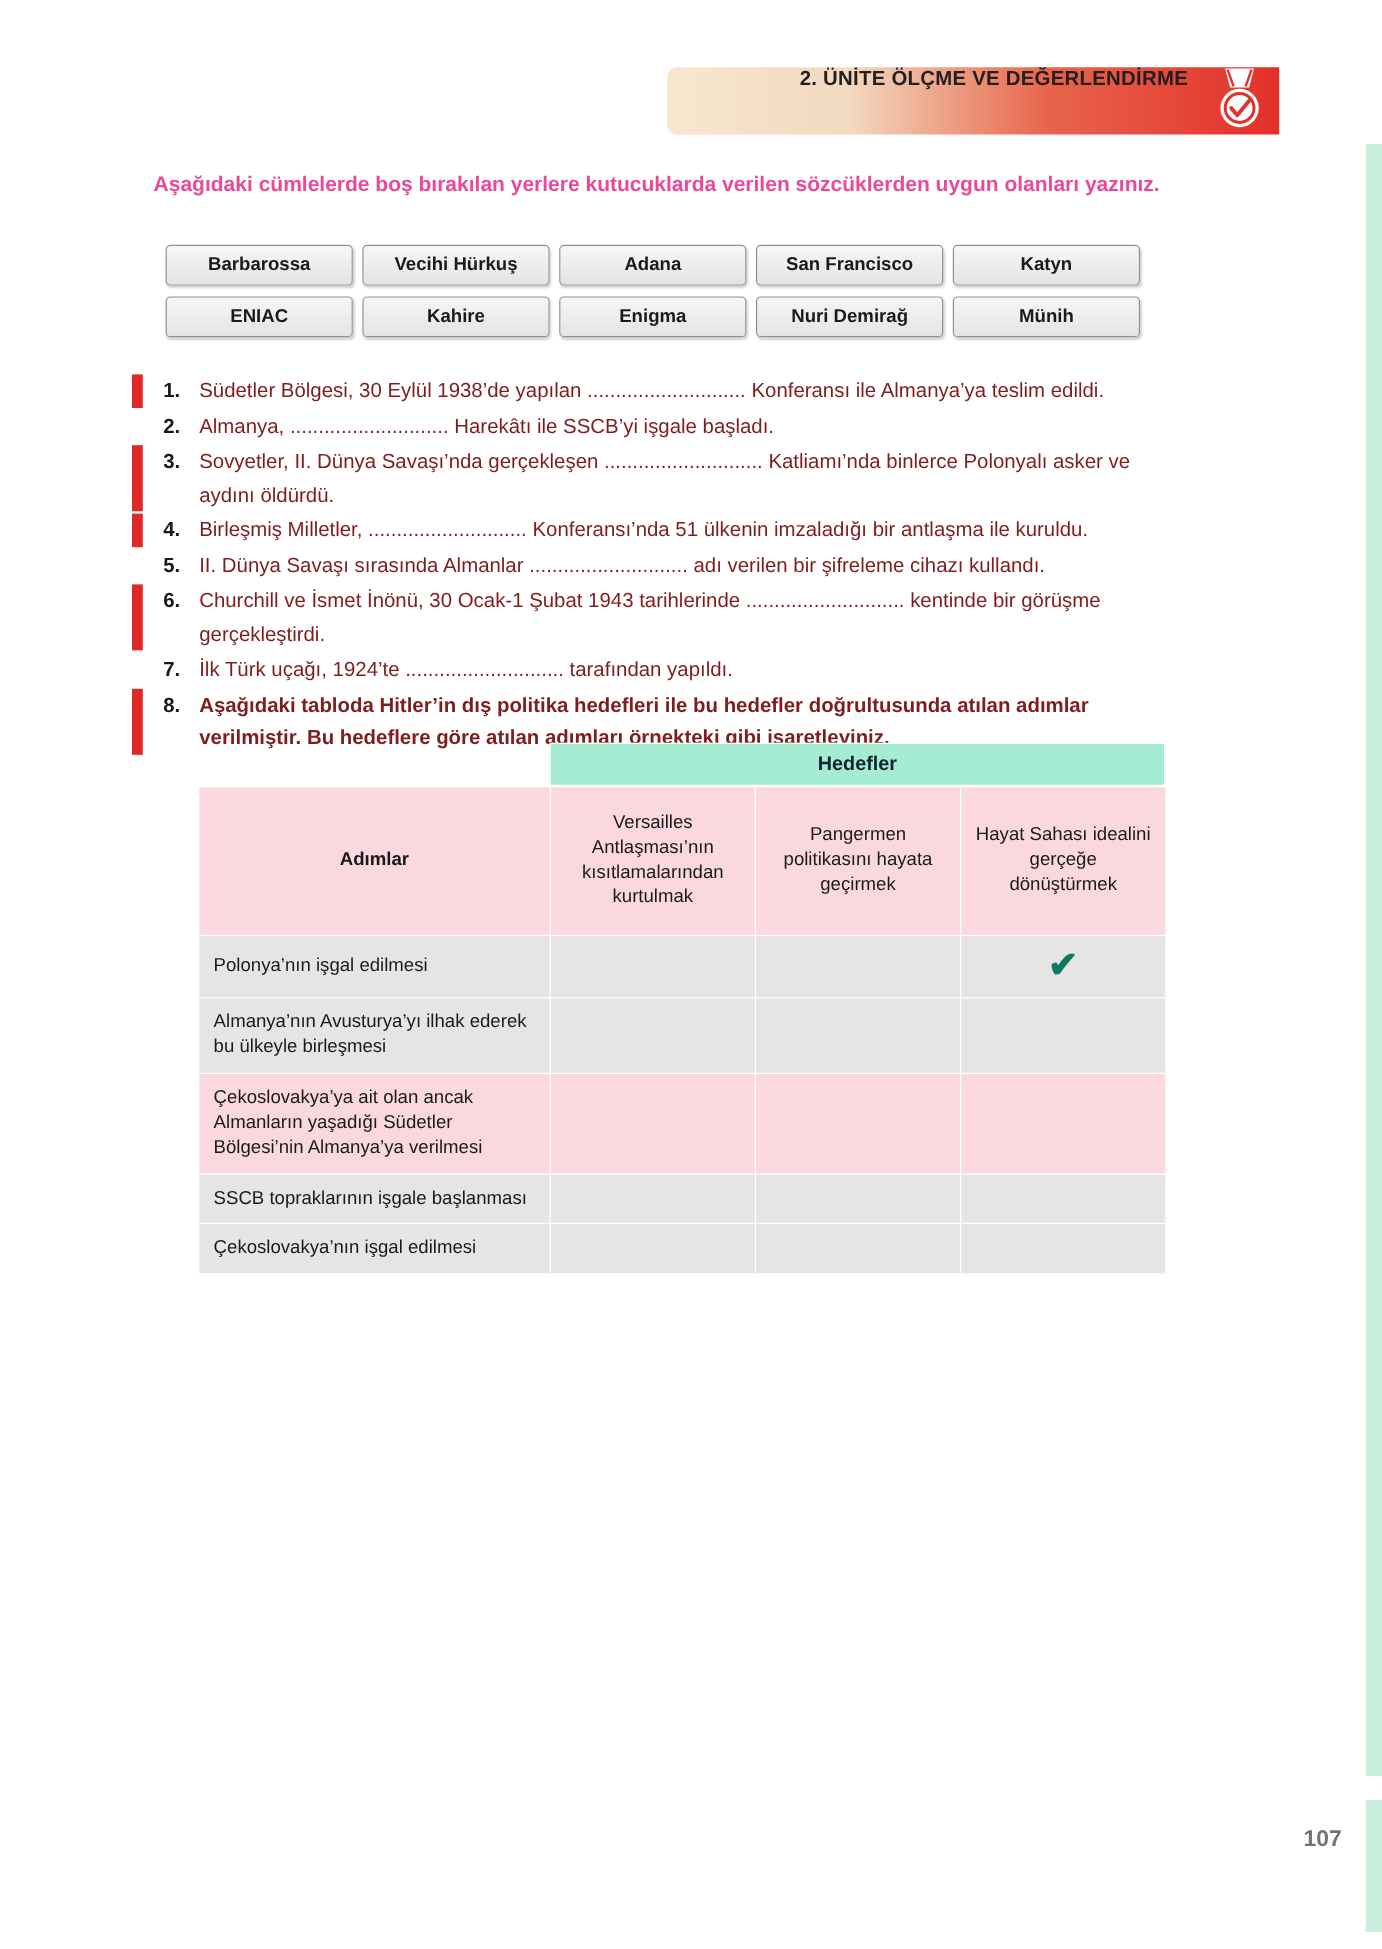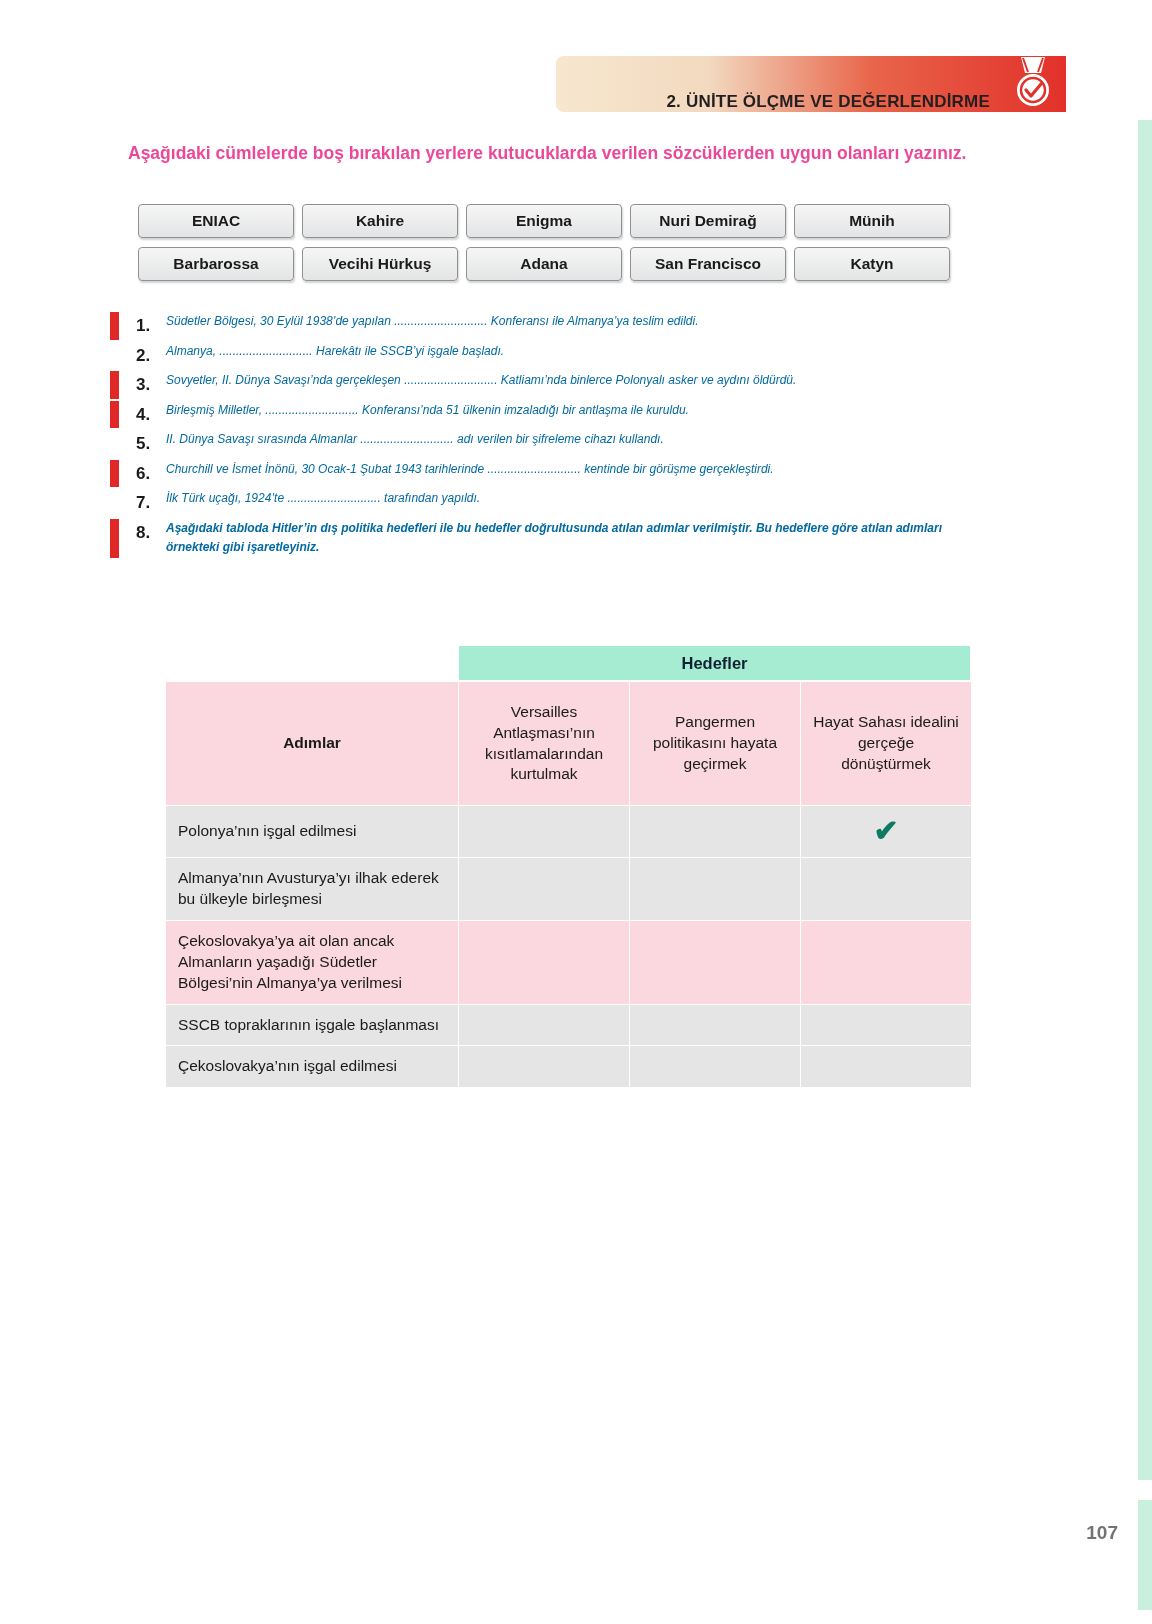--- a/index.html
+++ b/index.html
@@ -27,21 +27,21 @@
   
   .header-banner {
     position: absolute;
     top: 56px;
     left: 556px;
     width: 510px;
     height: 56px;
     border-radius: 8px 0 0 8px;
     background: linear-gradient(90deg, #f7e7cf 0%, #f2d9bf 30%, #e8654a 62%, #e2302a 100%);
     display: flex;
-    align-items: flex-end;
+    align-items: flex-start;
     justify-content: flex-end;
     padding-right: 76px;
   }
   .header-banner .title {
     font-size: 17px;
     font-weight: bold;
     color: #231f20;
     letter-spacing: .2px;
     white-space: nowrap;
   }
@@ -114,31 +114,30 @@
     margin-right: 17px;
   }
   .qmark.on { background: #e02826; }
   .qnum {
     flex: 0 0 30px;
     font-size: 17px;
     font-weight: bold;
     line-height: 1.62;
   }
   .qtext {
-    font-size: 12px;
+    font-size: 17px;
     line-height: 1.62;
-    color: #0369a1;
-    font-style: italic;
+    color: #7f1d1d;
   }
   .qtext.bold { font-weight: bold; }
 
   
   .tbl-wrap {
     position: absolute;
-    top: 645px;
+    top: 619px;
     left: 165px;
     width: 806px;
   }
   .hedefler-head {
     margin-left: 293px;
     width: 513px;
     height: 36px;
     background: #a6ecd2;
     border: 1.5px solid #ffffff;
     display: flex;
@@ -213,32 +212,32 @@
     <circle cx="23" cy="36" r="16" fill="#ffffff"></circle>
     <circle cx="23" cy="36" r="12" fill="none" stroke="#e2302a" stroke-width="2.5"></circle>
     <path d="M16 36 l5 6 l10 -12" fill="none" stroke="#e2302a" stroke-width="3.2" stroke-linecap="round" stroke-linejoin="round"></path>
   </svg>
 </span>
 
 <div class="intro">Aşağıdaki cümlelerde boş bırakılan yerlere kutucuklarda verilen sözcüklerden uygun olanları yazınız.</div>
 
 <div class="wordgrid">
   <div class="wordrow">
+    <div class="wordbox">Barbarossa</div>
+    <div class="wordbox">Vecihi Hürkuş</div>
+    <div class="wordbox">Adana</div>
+    <div class="wordbox">San Francisco</div>
+    <div class="wordbox">Katyn</div>
+  </div>
+  <div class="wordrow">
     <div class="wordbox">ENIAC</div>
     <div class="wordbox">Kahire</div>
     <div class="wordbox">Enigma</div>
     <div class="wordbox">Nuri Demirağ</div>
     <div class="wordbox">Münih</div>
-  </div>
-  <div class="wordrow">
-    <div class="wordbox">Barbarossa</div>
-    <div class="wordbox">Vecihi Hürkuş</div>
-    <div class="wordbox">Adana</div>
-    <div class="wordbox">San Francisco</div>
-    <div class="wordbox">Katyn</div>
   </div>
 </div>
 
 <div class="questions">
   <div class="qrow">
     <span class="qmark on"></span>
     <span class="qnum">1.</span>
     <span class="qtext">Südetler Bölgesi, 30 Eylül 1938’de yapılan ............................ Konferansı ile Almanya’ya teslim edildi.</span>
   </div>
   <div class="qrow">

